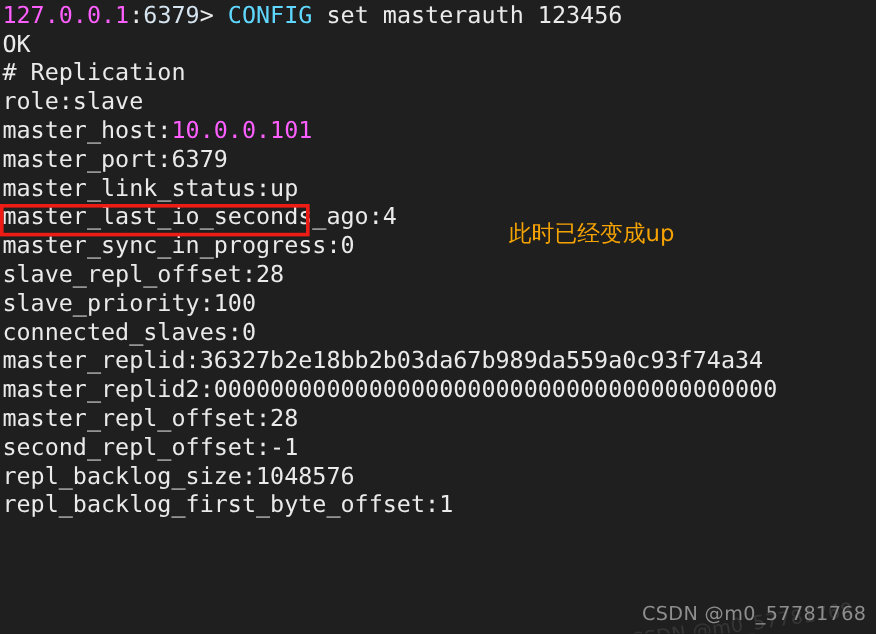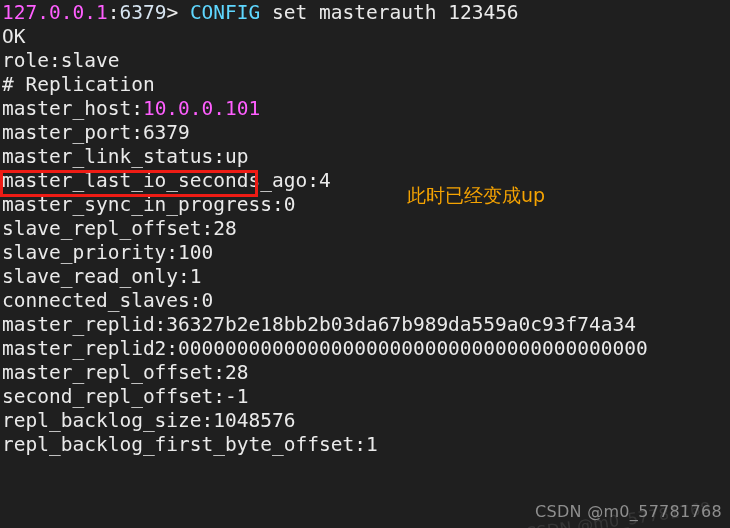--- a/index.html
+++ b/index.html
@@ -46,21 +46,21 @@
     width: 258px;
     height: 27px;
     border: 3px solid #ee1c15;
     box-sizing: border-box;
     pointer-events: none;
   }
 
   
   #annotation {
     position: absolute;
-    left: 407px;
+    left: 424px;
     top: 182px;
     font-family: "DejaVu Sans", "Liberation Sans", sans-serif;
     font-size: 19px;
     line-height: 24px;
     color: #f5a302;
     white-space: pre;
     font-weight: 500;
   }
 
   
@@ -88,30 +88,29 @@
   }
 </style>
 </head>
 <body>
 
 <div id="terminal">
 
   <div id="lines">
       <div class="line"><span class="c-magenta">127.0.0.1</span><span class="c-white">:</span><span class="c-blue">6379</span><span class="c-white">&gt; </span><span class="c-cyan">CONFIG</span><span class="c-white"> set masterauth 123456</span></div>
       <div class="line"><span class="c-white">OK</span></div>
+      <div class="line"><span class="c-white"># Replication</span></div>
       <div class="line"><span class="c-white">role:slave</span></div>
-      <div class="line"><span class="c-white"># Replication</span></div>
       <div class="line"><span class="c-white">master_host:</span><span class="c-magenta">10.0.0.101</span></div>
       <div class="line"><span class="c-white">master_port:6379</span></div>
       <div class="line"><span class="c-white">master_link_status:up</span></div>
       <div class="line"><span class="c-white">master_last_io_seconds_ago:4</span></div>
       <div class="line"><span class="c-white">master_sync_in_progress:0</span></div>
       <div class="line"><span class="c-white">slave_repl_offset:28</span></div>
       <div class="line"><span class="c-white">slave_priority:100</span></div>
-      <div class="line"><span class="c-white">slave_read_only:1</span></div>
       <div class="line"><span class="c-white">connected_slaves:0</span></div>
       <div class="line"><span class="c-white">master_replid:36327b2e18bb2b03da67b989da559a0c93f74a34</span></div>
       <div class="line"><span class="c-white">master_replid2:0000000000000000000000000000000000000000</span></div>
       <div class="line"><span class="c-white">master_repl_offset:28</span></div>
       <div class="line"><span class="c-white">second_repl_offset:-1</span></div>
       <div class="line"><span class="c-white">repl_backlog_size:1048576</span></div>
       <div class="line"><span class="c-white">repl_backlog_first_byte_offset:1</span></div>
     </div>
 
   <div id="highlight-box"></div>

